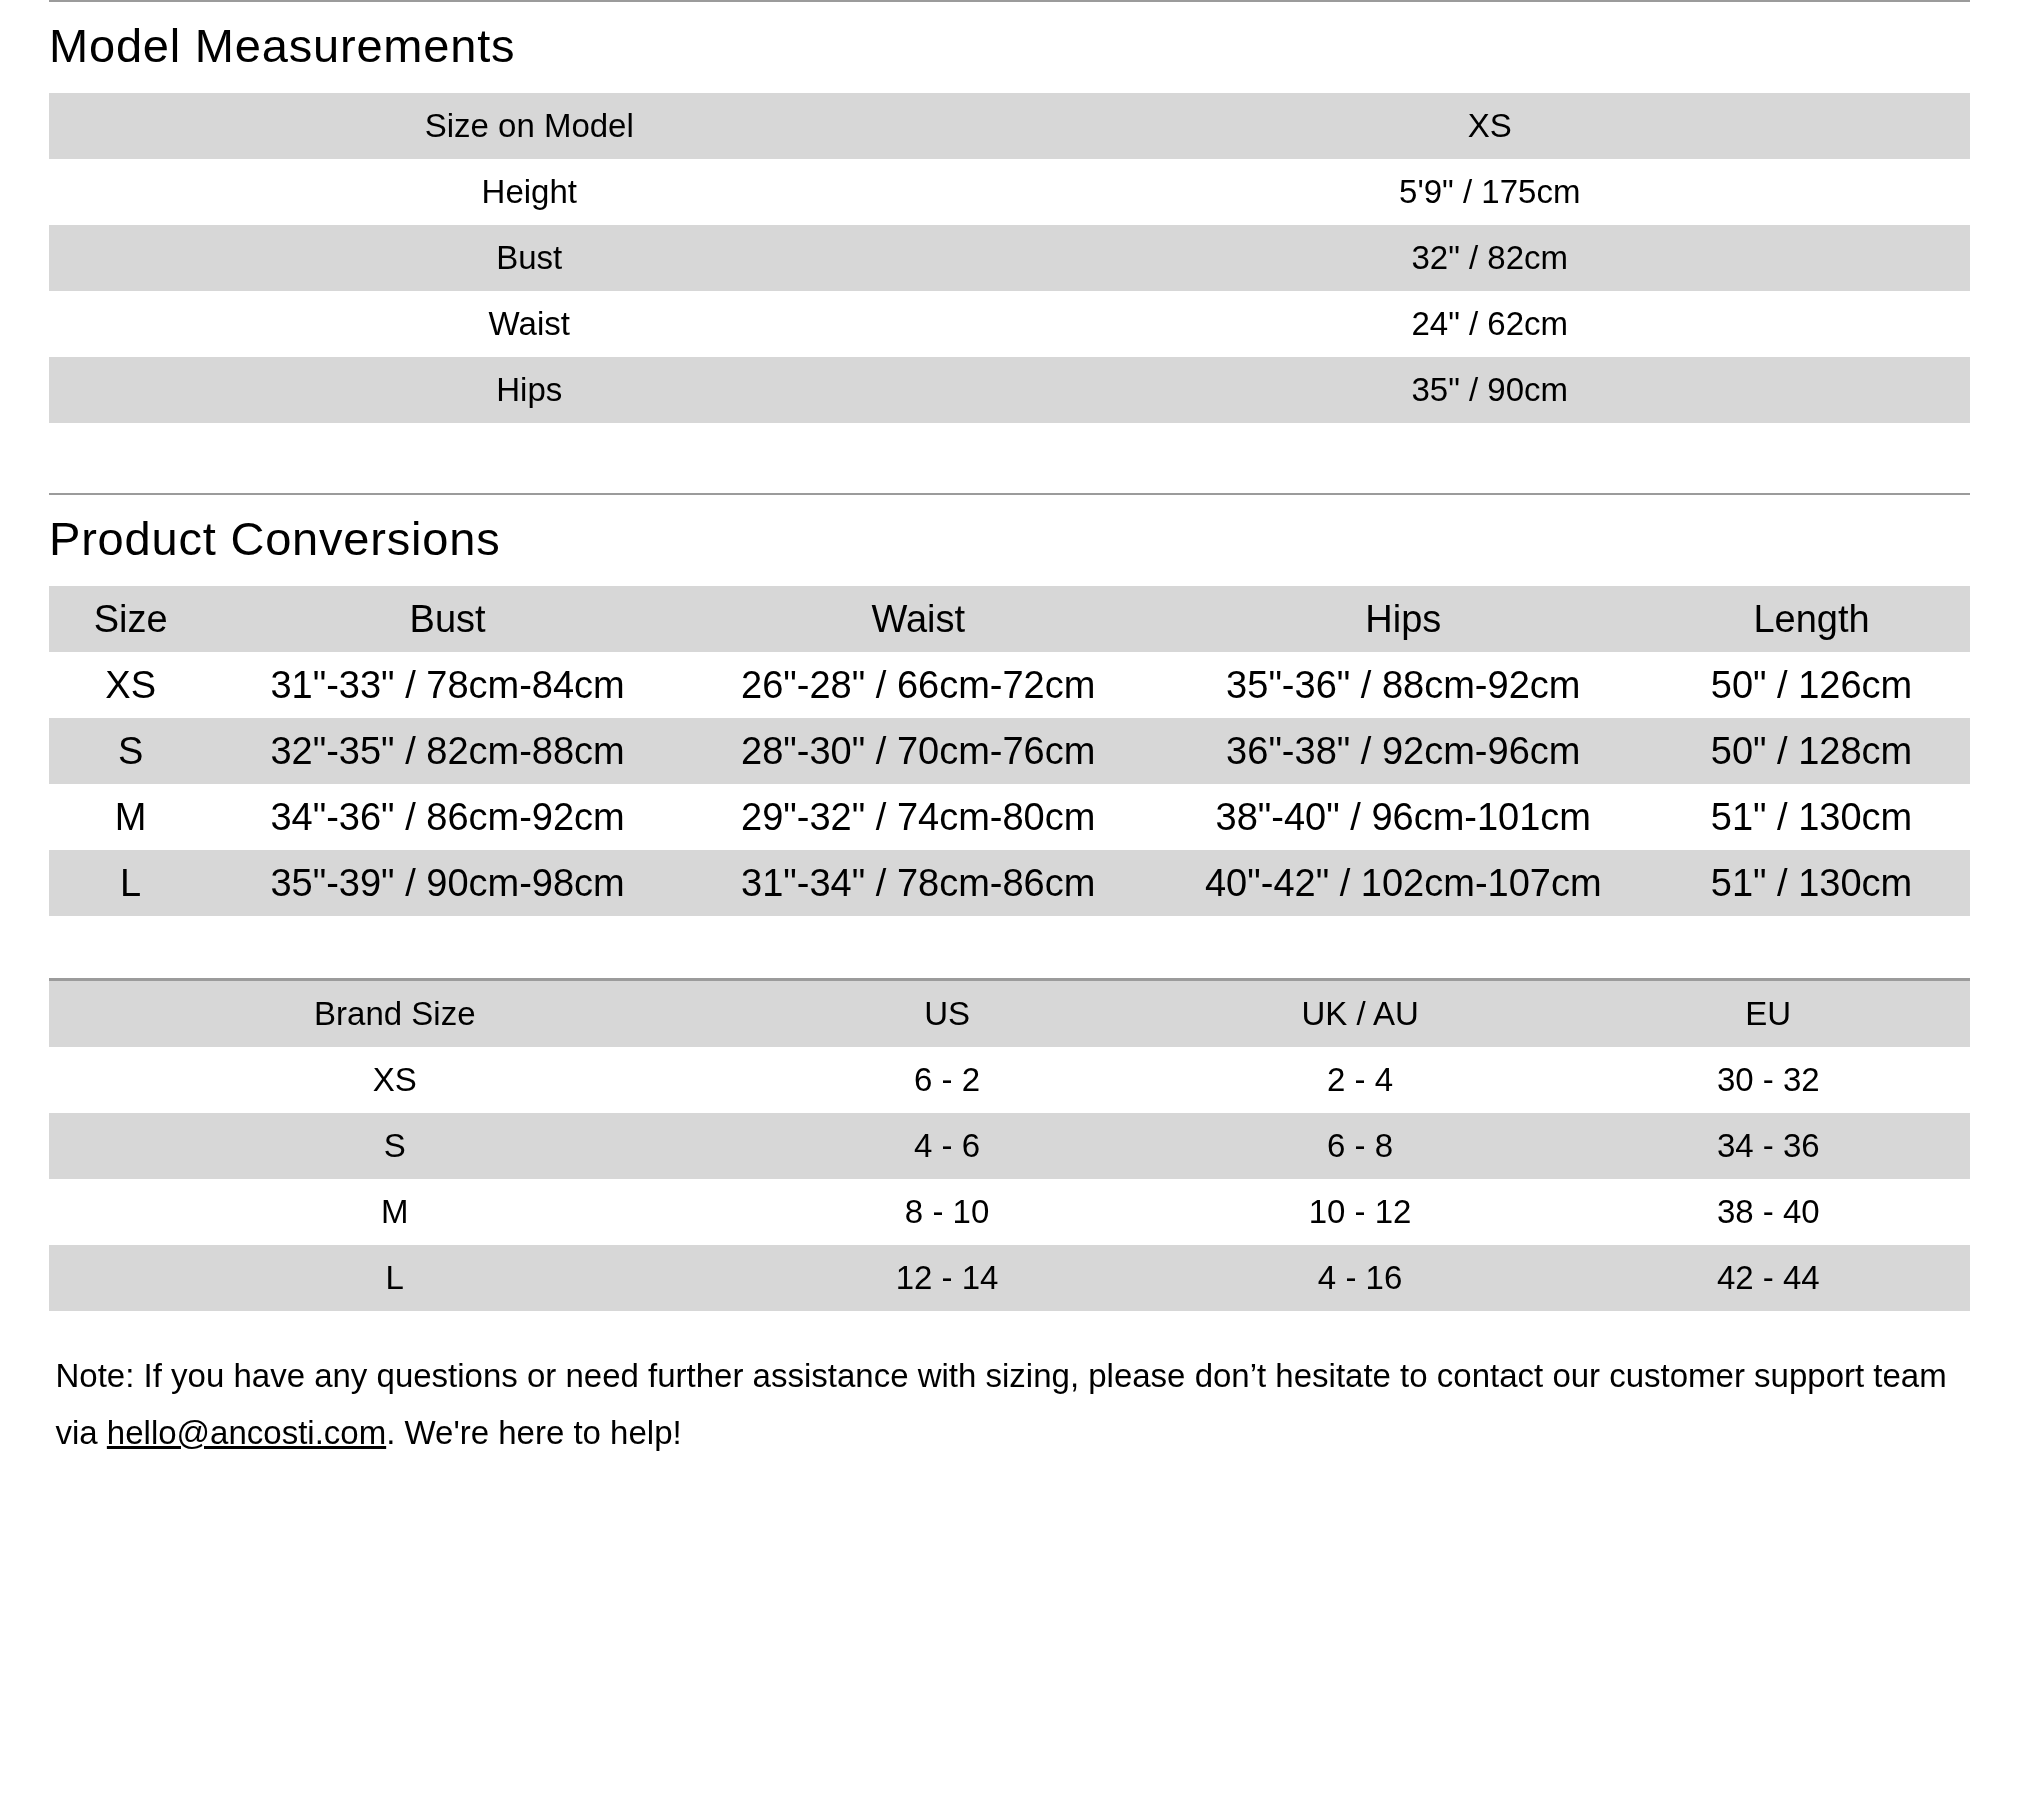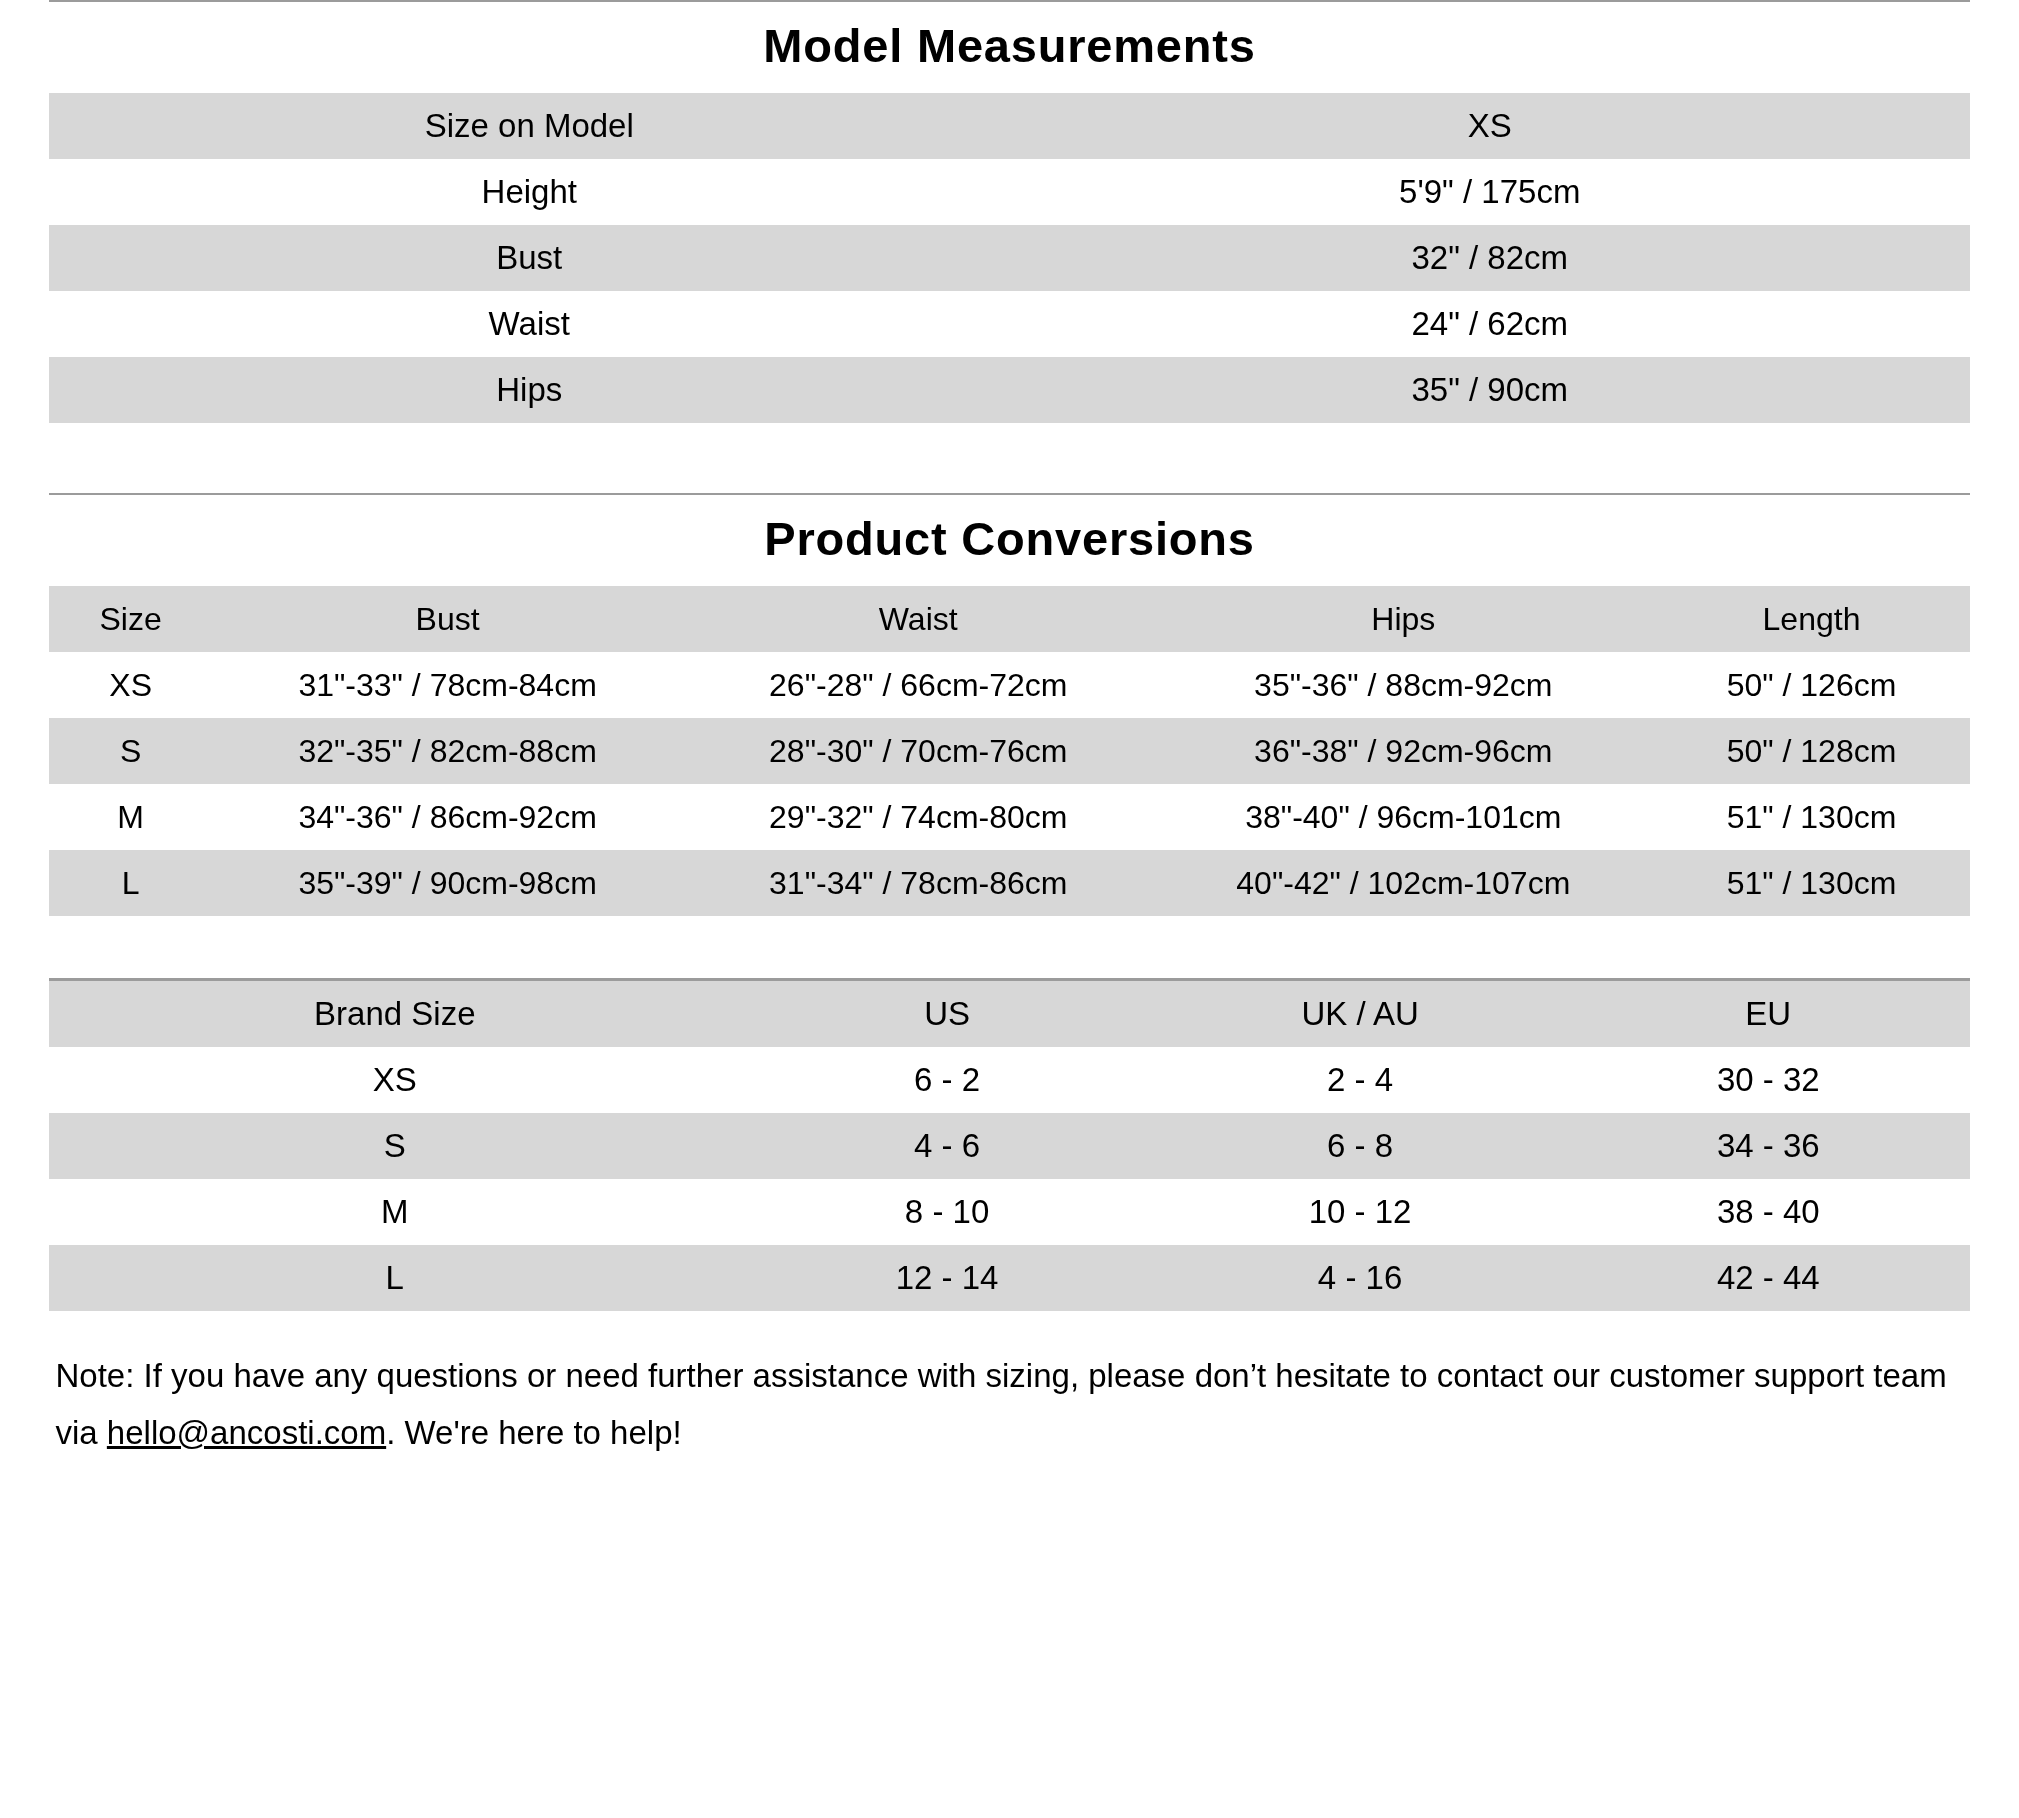--- a/index.html
+++ b/index.html
@@ -20,23 +20,22 @@
     height: 1818px;
     padding: 0 49px;
     position: relative;
   }
   .rule {
     height: 2.4px;
     background: #9b9b9b;
     width: 100%;
   }
   .section-title {
-    text-align: center;
     font-size: 47px;
-    font-weight: bold;
+    font-weight: normal;
     letter-spacing: 0.8px;
     padding: 18px 0 21px 0;
     line-height: 1.1;
   }
   table {
     border-collapse: collapse;
     width: 100%;
     table-layout: fixed;
   }
   td, th {
@@ -48,21 +47,21 @@
     vertical-align: middle;
   }
   tr.shade td, tr.shade th {
     background: #d7d7d7;
   }
   
   .model-tbl td.label { width: 50%; }
   .model-tbl td.value { width: 50%; }
 
   
-  .product-tbl th, .product-tbl td { font-size: 32px; margin-top: 44px; }
+  .product-tbl th, .product-tbl td { font-size: 38px; margin-top: 44px; }
   .product-tbl col.c-size { width: 8.5%; }
   .product-tbl col.c-bust { width: 24.5%; }
   .product-tbl col.c-waist { width: 24.5%; }
   .product-tbl col.c-hips { width: 26%; }
   .product-tbl col.c-length { width: 16.5%; }
 
   
   .conv-tbl col.c-brand { width: 36%; }
   .conv-tbl col.c-us { width: 21.5%; }
   .conv-tbl col.c-uk { width: 21.5%; }

